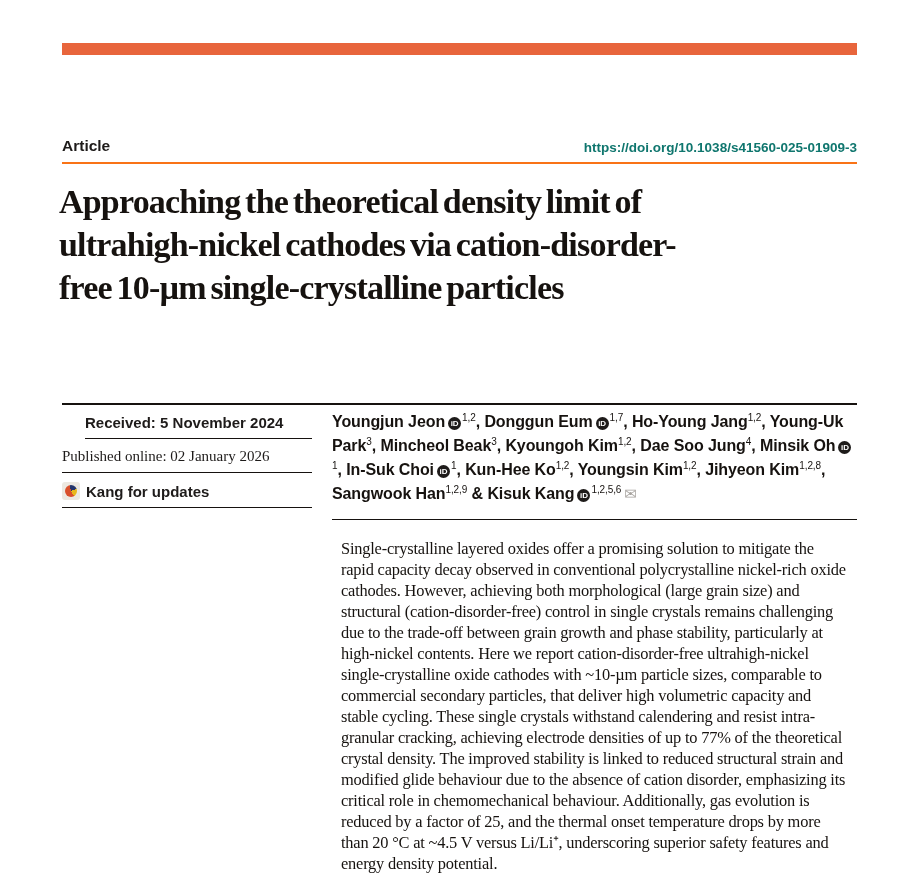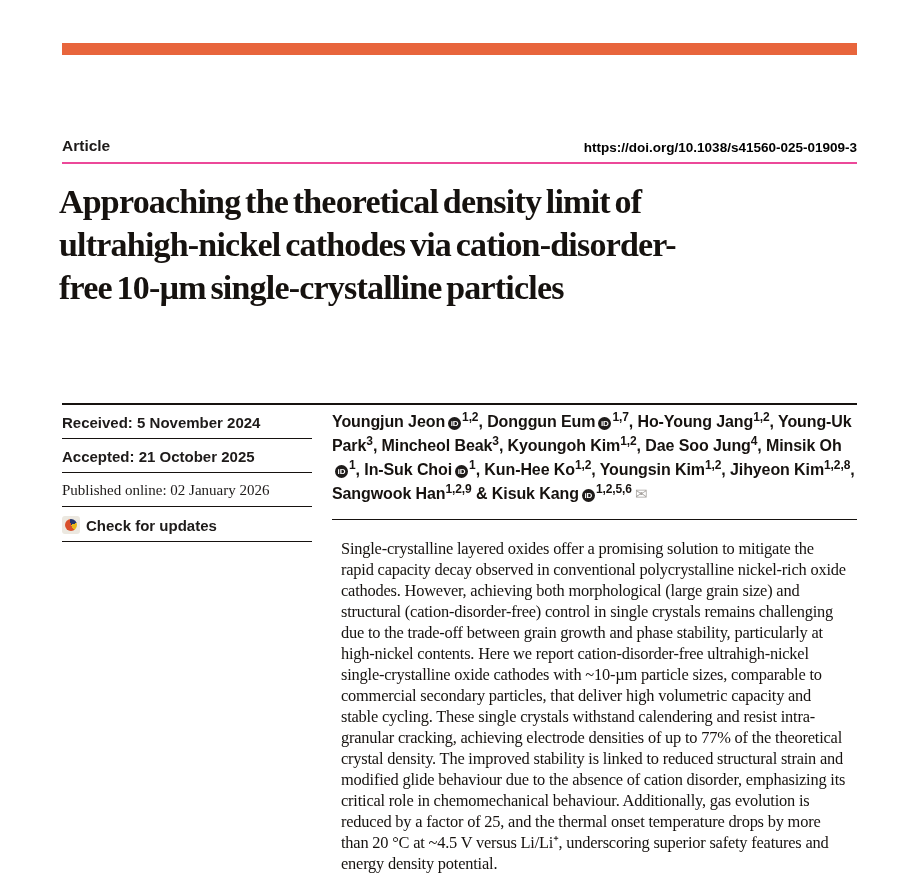--- a/index.html
+++ b/index.html
@@ -2,80 +2,79 @@
 <html><head>
 <meta charset="utf-8">
 <style>
   html,body{margin:0;padding:0;background:#ffffff;}
   .page{position:relative;width:903px;height:873px;background:#fff;overflow:hidden;
         font-family:"Liberation Sans",sans-serif;color:#1e1b1a;}
   .accent-bar{position:absolute;left:62px;top:43px;width:795px;height:12px;}
   .logo{position:absolute;left:60px;top:54px;font-family:"Liberation Serif",serif;
         font-weight:700;font-size:31px;letter-spacing:-0.5px;word-spacing:-3px;color:#16120f;}
   .article-row{position:absolute;left:62px;top:137px;width:795px;display:flex;
-        justify-content:space-between;align-items:flex-end;border-bottom:2px solid #ec4899;
+        justify-content:space-between;align-items:flex-end;border-bottom:2px solid #f97316;
         padding-bottom:7px;}
   .article-type{font-weight:700;font-size:15.5px;}
   .doi-link{font-weight:700;font-size:13.5px;text-decoration:none;cursor:pointer;}
   .title{position:absolute;left:59px;top:180px;width:660px;margin:0;
         font-family:"Liberation Serif",serif;font-weight:700;font-size:34px;
         line-height:43px;letter-spacing:-0.8px;word-spacing:-3px;color:#16120f;}
   .divider{position:absolute;left:62px;top:403px;width:795px;height:2px;background:#16120f;}
   .columns{position:absolute;left:62px;top:405px;width:795px;display:flex;}
   .left-col{width:250px;flex:0 0 250px;}
   .meta-row{border-bottom:1px solid #16120f;padding:9px 0 7px 0;font-size:15px;}
-  .meta-bold{font-weight:700;}
+  .meta-bold{font-weight:700;margin-left:23px;}
   .meta-serif{font-family:"Liberation Serif",serif;font-weight:400;}
   .cfu{display:flex;align-items:center;gap:6px;cursor:pointer;}
   .cfu-badge{width:18px;height:18px;border-radius:3px;background:#ece8e0;
         display:inline-flex;align-items:center;justify-content:center;flex:0 0 18px;}
   .cfu-circle{width:12px;height:12px;border-radius:50%;
         background:conic-gradient(from 150deg,#d94f2b 0 55%,#24356b 55% 78%,#e8b71a 78% 100%);}
   .cfu-label{font-weight:700;font-size:15px;}
   .right-col{margin-left:20px;width:525px;flex:0 0 525px;}
   .authors{margin:0;padding-top:5px;font-weight:700;font-size:16px;line-height:24px;
         letter-spacing:-0.1px;color:#16120f;}
-  .authors sup{font-size:12px;font-weight:700;line-height:0;}
+  .authors sup{font-size:10px;font-weight:400;line-height:0;}
   .orcid{display:inline-block;width:13px;height:13px;border-radius:50%;background:#1e1b1a;
         color:#fff;font:700 8px/13px "Liberation Sans",sans-serif;text-align:center;
         vertical-align:1px;margin:0 1px 0 3px;cursor:pointer;}
   .mail{color:#a8a4a0;font-size:15px;font-weight:400;margin-left:3px;cursor:pointer;}
   .abstract{margin-top:13px;border-top:1.5px solid #16120f;}
   .abstract p{margin:9px;padding-top:9px;font-family:"Liberation Serif",serif;
         font-size:16.4px;line-height:21px;letter-spacing:-0.2px;color:#16120f;}
 </style>
 </head>
 <body>
 
 <div class="page">
 
   <div class="accent-bar" style="background: rgb(232, 101, 60);"></div>
 
 
   <div class="article-row">
     <span class="article-type">Article</span>
-    <a class="doi-link" style="color: #000000; padding-left: 20px;">https://doi.org/10.1038/s41560-025-01909-3</a>
+    <a class="doi-link" style="color: #0f766e; padding-left: 20px;">https://doi.org/10.1038/s41560-025-01909-3</a>
   </div>
 
   <h1 class="title">Approaching the theoretical density limit of ultrahigh-nickel cathodes via cation-disorder-free 10-µm single-crystalline particles</h1>
 
   <div class="divider"></div>
 
   <div class="columns">
 
     <div class="left-col">
       <div class="meta-row meta-bold">Received: 5 November 2024</div>
-      <div class="meta-row meta-bold">Accepted: 21 October 2025</div>
       <div class="meta-row meta-serif">Published online: 02 January 2026</div>
       <div class="meta-row">
         <span class="cfu">
           <span class="cfu-badge">
             <span class="cfu-circle"></span>
           </span>
-          <span class="cfu-label">Check for updates</span>
+          <span class="cfu-label">Kang for updates</span>
         </span>
       </div>
     </div>
 
     <div class="right-col">
       <p class="authors"><span>Youngjun Jeon</span><span class="orcid">iD</span><sup>1,2</sup>, <span>Donggun Eum</span><span class="orcid">iD</span><sup>1,7</sup>, <span>Ho-Young Jang</span><sup>1,2</sup>, <span>Young-Uk Park</span><sup>3</sup>, <span>Mincheol Beak</span><sup>3</sup>, <span>Kyoungoh Kim</span><sup>1,2</sup>, <span>Dae Soo Jung</span><sup>4</sup>, <span>Minsik Oh</span><span class="orcid">iD</span><sup>1</sup>, <span>In-Suk Choi</span><span class="orcid">iD</span><sup>1</sup>, <span>Kun-Hee Ko</span><sup>1,2</sup>, <span>Youngsin Kim</span><sup>1,2</sup>, <span>Jihyeon Kim</span><sup>1,2,8</sup>, <span>Sangwook Han</span><sup>1,2,9</sup> &amp; <span>Kisuk Kang</span><span class="orcid">iD</span><sup>1,2,5,6</sup><span class="mail">✉</span></p>
       <div class="abstract">
         <p>Single-crystalline layered oxides offer a promising solution to mitigate the rapid capacity decay observed in conventional polycrystalline nickel-rich oxide cathodes. However, achieving both morphological (large grain size) and structural (cation-disorder-free) control in single crystals remains challenging due to the trade-off between grain growth and phase stability, particularly at high-nickel contents. Here we report cation-disorder-free ultrahigh-nickel single-crystalline oxide cathodes with ~10-µm particle sizes, comparable to commercial secondary particles, that deliver high volumetric capacity and stable cycling. These single crystals withstand calendering and resist intra-granular cracking, achieving electrode densities of up to 77% of the theoretical crystal density. The improved stability is linked to reduced structural strain and modified glide behaviour due to the absence of cation disorder, emphasizing its critical role in chemomechanical behaviour. Additionally, gas evolution is reduced by a factor of 25, and the thermal onset temperature drops by more than 20 °C at ~4.5 V versus Li/Li⁺, underscoring superior safety features and energy density potential.</p>
       </div>
     </div>

